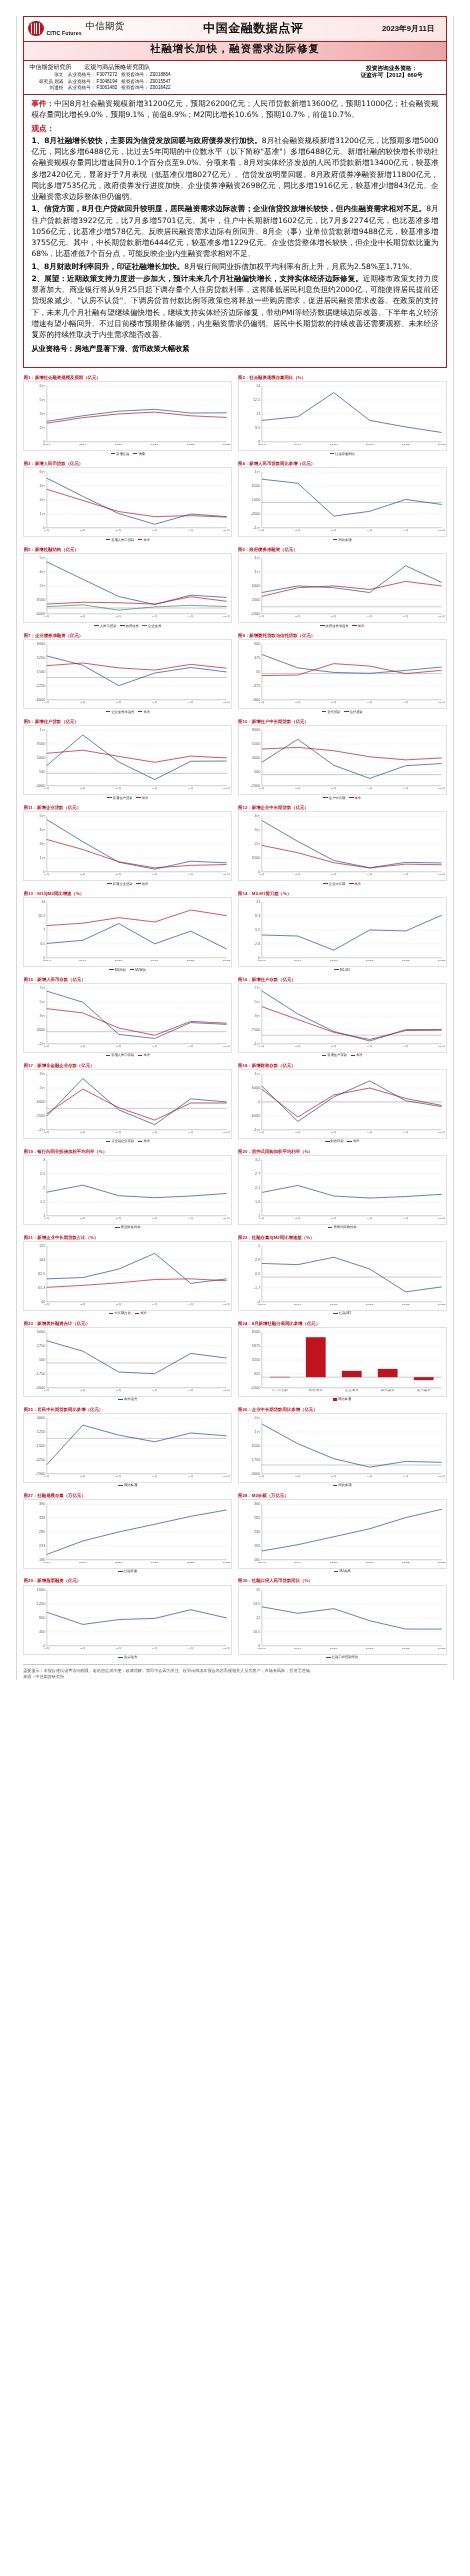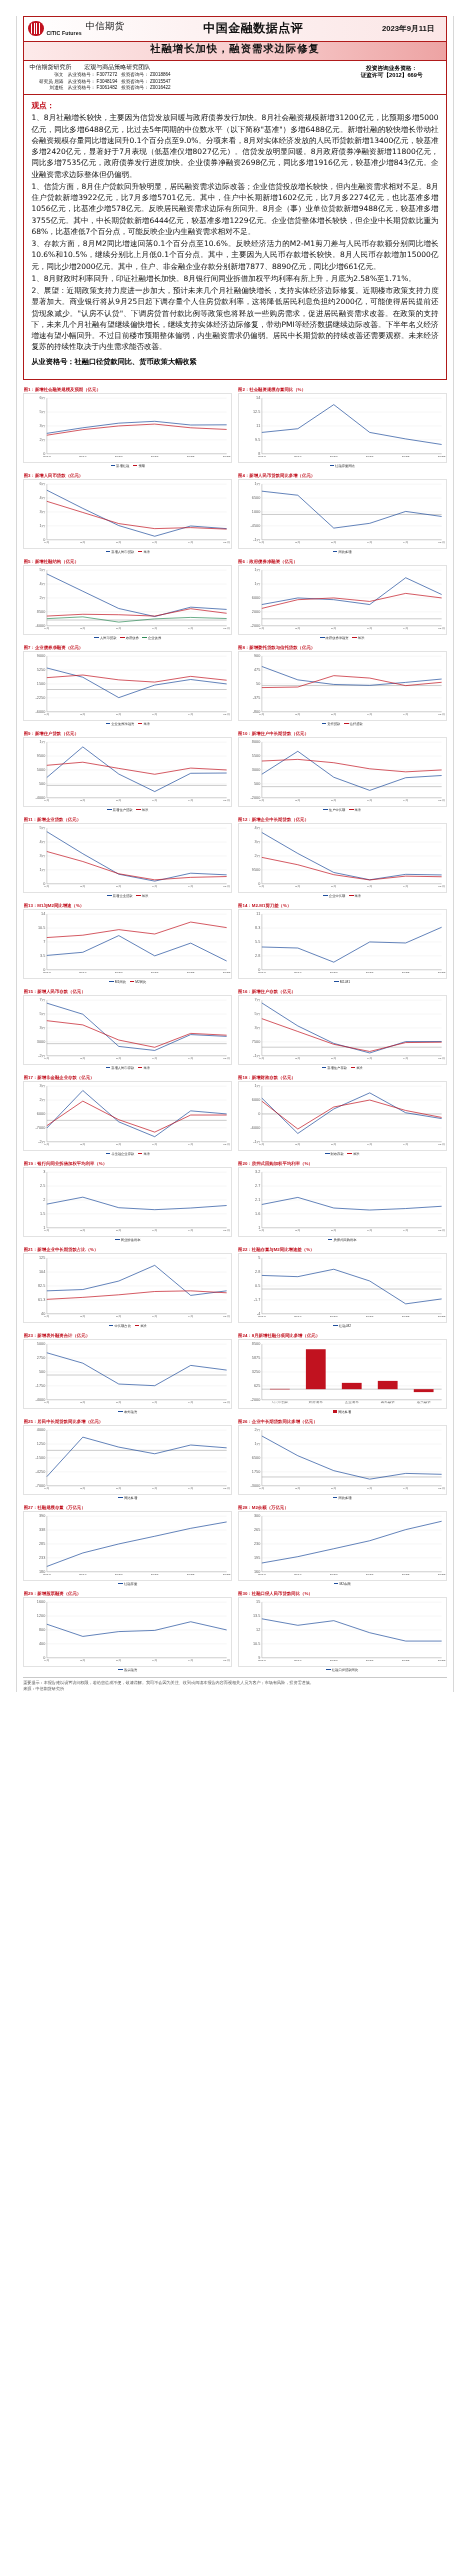--- a/index.html
+++ b/index.html
@@ -29,21 +29,21 @@
   .meta-line1 .inst{font-size:6px;}
   .meta-line1 .team{margin-left:11.3px;font-size:6px;}
   .meta-row{font-size:4.6px;color:#111;line-height:1.45;white-space:nowrap;}
   .meta-row .rname{display:inline-block;min-width:34px;text-align:right;padding-right:3.1px;}
   .meta-right{width:98px;text-align:center;font-size:5.7px;font-weight:bold;line-height:1.35;padding-top:2.1px;}
 
   
   .body-box{border:0.5px solid #b01a1a;margin:0 6.2px;border-top:none;padding:3.1px 7.2px 5.2px 7.2px;}
   .para{font-size:7.5px;line-height:1.5;color:#111;text-align:justify;margin:0 0 1px 0;font-family:"DejaVu Sans",sans-serif;}
   .lab{color:#c1121f;font-weight:bold;}
-  .bold{font-weight:normal;}
+  .bold{font-weight:bold;}
   .sec-head{font-size:7.7px;font-weight:bold;color:#c1121f;margin:3.1px 0 1px 0;font-family:"DejaVu Sans",sans-serif;}
   .risk{font-size:7.2px;font-weight:bold;margin-top:4.1px;font-family:"DejaVu Sans",sans-serif;}
 
   
   .charts{margin:7.2px 6.2px 0 6.2px;}
   .crow{display:flex;gap:5.2px;margin-bottom:5.2px;}
   .cbox{flex:1;min-width:0;}
   .ctitle{font-size:4.4px;font-weight:bold;color:#c1121f;margin:0 0 1px 0.5px;line-height:1.2;}
   .cframe{border:0.5px solid #e2e2e2;background:#fff;height:68px;position:relative;overflow:hidden;}
   .cframe svg{display:block;width:100%;height:100%;}
@@ -104,40 +104,40 @@
         </div>
       </div>
       <div class="meta-right">
         <div>投资咨询业务资格：</div>
         <div>证监许可【2012】669号</div>
       </div>
     </div>
   </div>
 
   <div class="body-box">
+    <p class="para">
+      <span class="lab">事件：</span><span>中国8月社会融资规模新增31200亿元，预期26200亿元；人民币贷款新增13600亿，预期11000亿；社会融资规模存量同比增长9.0%，预期9.1%，前值8.9%；M2同比增长10.6%，预期10.7%，前值10.7%。</span>
+    </p>
     <div class="sec-head">观点：</div>
 
     <p class="para">
       <span class="bold">1、8月社融增长较快，主要因为信贷发放回暖与政府债券发行加快。</span><span>8月社会融资规模新增31200亿元，比预期多增5000亿元，同比多增6488亿元，比过去5年同期的中位数水平（以下简称"基准"）多增6488亿元。新增社融的较快增长带动社会融资规模存量同比增速回升0.1个百分点至9.0%。分项来看，8月对实体经济发放的人民币贷款新增13400亿元，较基准多增2420亿元，显著好于7月表现（低基准仅增8027亿元）。信贷发放明显回暖。8月政府债券净融资新增11800亿元，同比多增7535亿元，政府债券发行进度加快。企业债券净融资2698亿元，同比多增1916亿元，较基准少增843亿元。企业融资需求边际整体但仍偏弱。</span>
     </p>
     <p class="para">
       <span class="bold">1、信贷方面，8月住户贷款回升较明显，居民融资需求边际改善；企业信贷投放增长较快，但内生融资需求相对不足。</span><span>8月住户贷款新增3922亿元，比7月多增5701亿元。其中，住户中长期新增1602亿元，比7月多2274亿元，也比基准多增1056亿元，比基准少增578亿元。反映居民融资需求边际有所回升。8月企（事）业单位贷款新增9488亿元，较基准多增3755亿元。其中，中长期贷款新增6444亿元，较基准多增1229亿元。企业信贷整体增长较快，但企业中长期贷款比重为68%，比基准低7个百分点，可能反映企业内生融资需求相对不足。</span>
     </p>
     <p class="para">
-      <span class="bold">3、存款方面，8月M2同比增速回落0.1个百分点至10.6%。反映经济活力的M2-M1剪刀差与人民币存款额分别同比增长10.6%和10.5%，继续分别比上月低0.1个百分点。其中，主要因为人民币存款增长较快。8月人民币存款增加15000亿元，同比少增2000亿元。其中，住户、非金融企业存款分别新增7877、8890亿元，同比少增661亿元。</span><span></span>
-    </p>
-    <p class="para">
       <span class="bold">1、8月财政时利率回升，印证社融增长加快。</span><span>8月银行间同业拆借加权平均利率有所上升，月底为2.58%至1.71%。</span>
     </p>
     <p class="para">
       <span class="bold">2、展望：近期政策支持力度进一步加大，预计未来几个月社融偏快增长，支持实体经济边际修复。</span><span>近期楼市政策支持力度显著加大。商业银行将从9月25日起下调存量个人住房贷款利率，这将降低居民利息负担约2000亿，可能使得居民提前还贷现象减少。"认房不认贷"、下调房贷首付款比例等政策也将释放一些购房需求，促进居民融资需求改善。在政策的支持下，未来几个月社融有望继续偏快增长，继续支持实体经济边际修复，带动PMI等经济数据继续边际改善。下半年名义经济增速有望小幅回升。不过目前楼市预期整体偏弱，内生融资需求仍偏弱。居民中长期贷款的持续改善还需要观察。未来经济复苏的持续性取决于内生需求能否改善。</span>
     </p>
 
     <p class="risk">
-      <span>从业资格号：</span><span>社融口径贷款同比、货币政策大幅收紧</span>
+      <span>从业资格号：</span><span>房地产显著下滑、货币政策大幅收紧</span>
     </p>
   </div>
 
   <div class="charts" id="charts-container">
         <div class="crow">
           <div class="cbox">
             <div class="ctitle">图1：新增社会融资规模及预期（亿元）</div>
             <div class="cframe">
               <svg viewBox="0 0 272 132" preserveAspectRatio="none">
                 <line x1="30" x2="266" y1="116" y2="116" stroke="#e8e8e8" stroke-width="0.6"></line>

